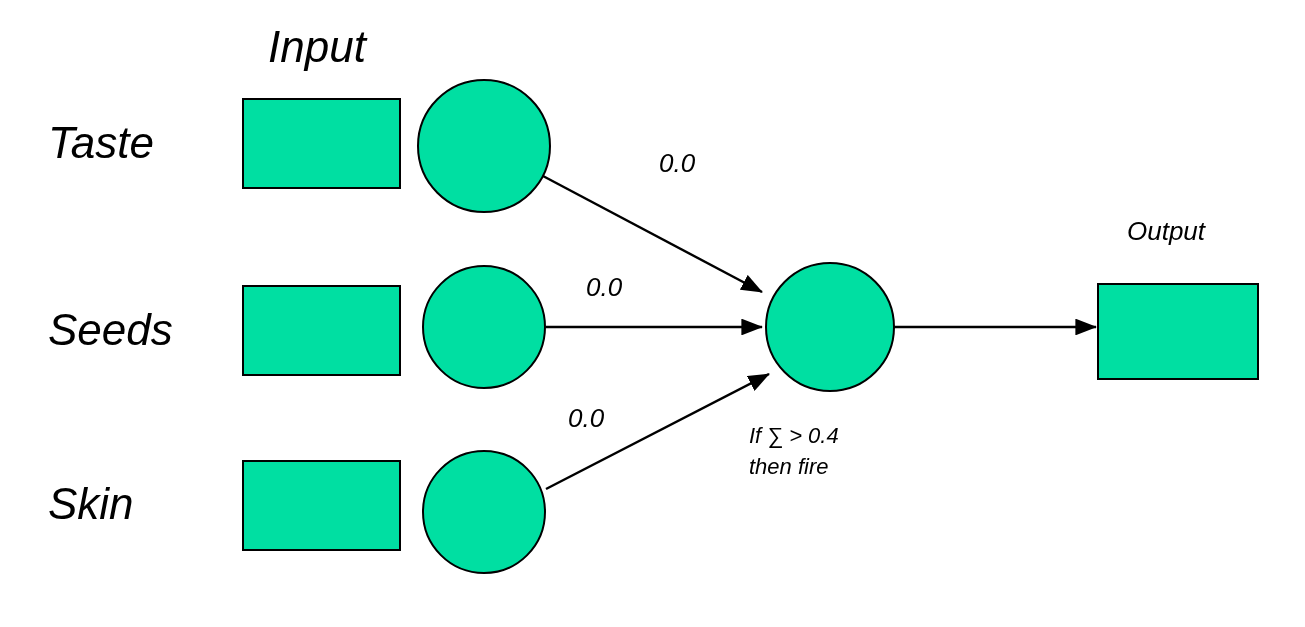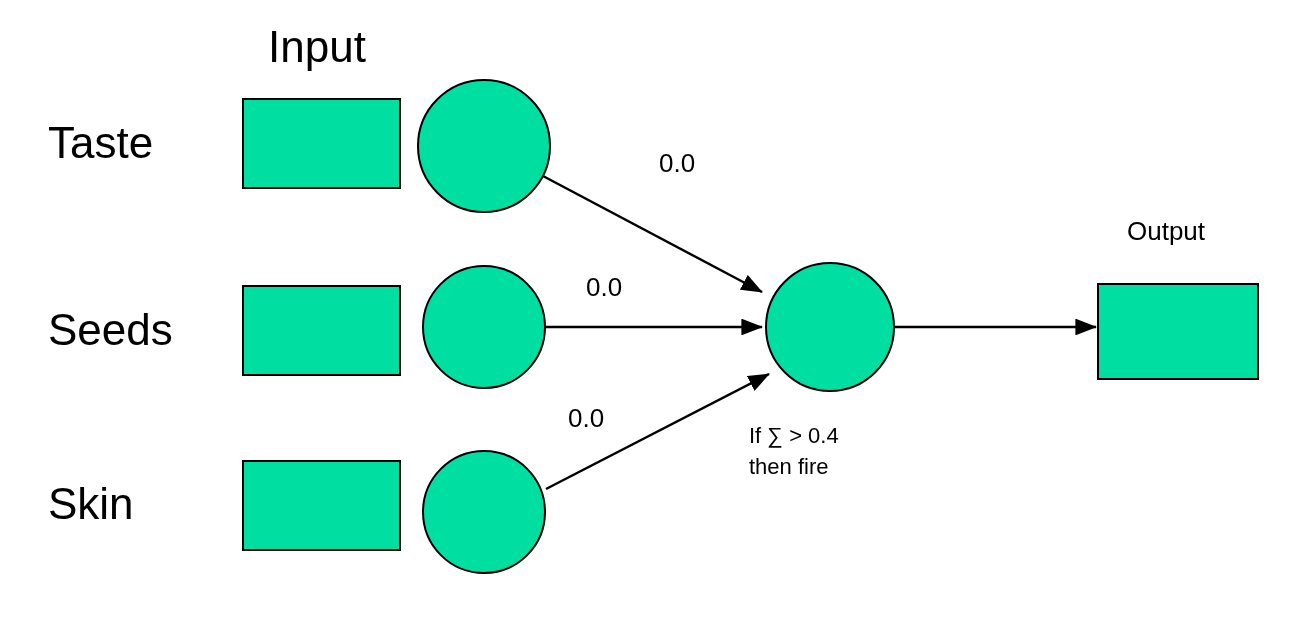--- a/index.html
+++ b/index.html
@@ -52,21 +52,21 @@
   .weight-label {
     font-size: 26px;
   }
   .threshold-label {
     font-size: 22px;
   }
 </style>
 </head>
 <body>
 
-<div id="canvas" style="background: rgb(255, 255, 255);">
+<div id="canvas" style="background: rgb(255, 255, 255); font-style: italic;">
 
   <svg id="diagram-svg" viewBox="0 0 1305 627">
 
     <defs>
       <marker id="arrowhead" markerWidth="9" markerHeight="7" refX="8.6" refY="3.5" orient="auto" markerUnits="strokeWidth">
         <polygon points="0 0, 9 3.5, 0 7" fill="#000000"></polygon>
       </marker>
     </defs>
 
     <text class="txt col-title" x="268" y="50">Input</text>

